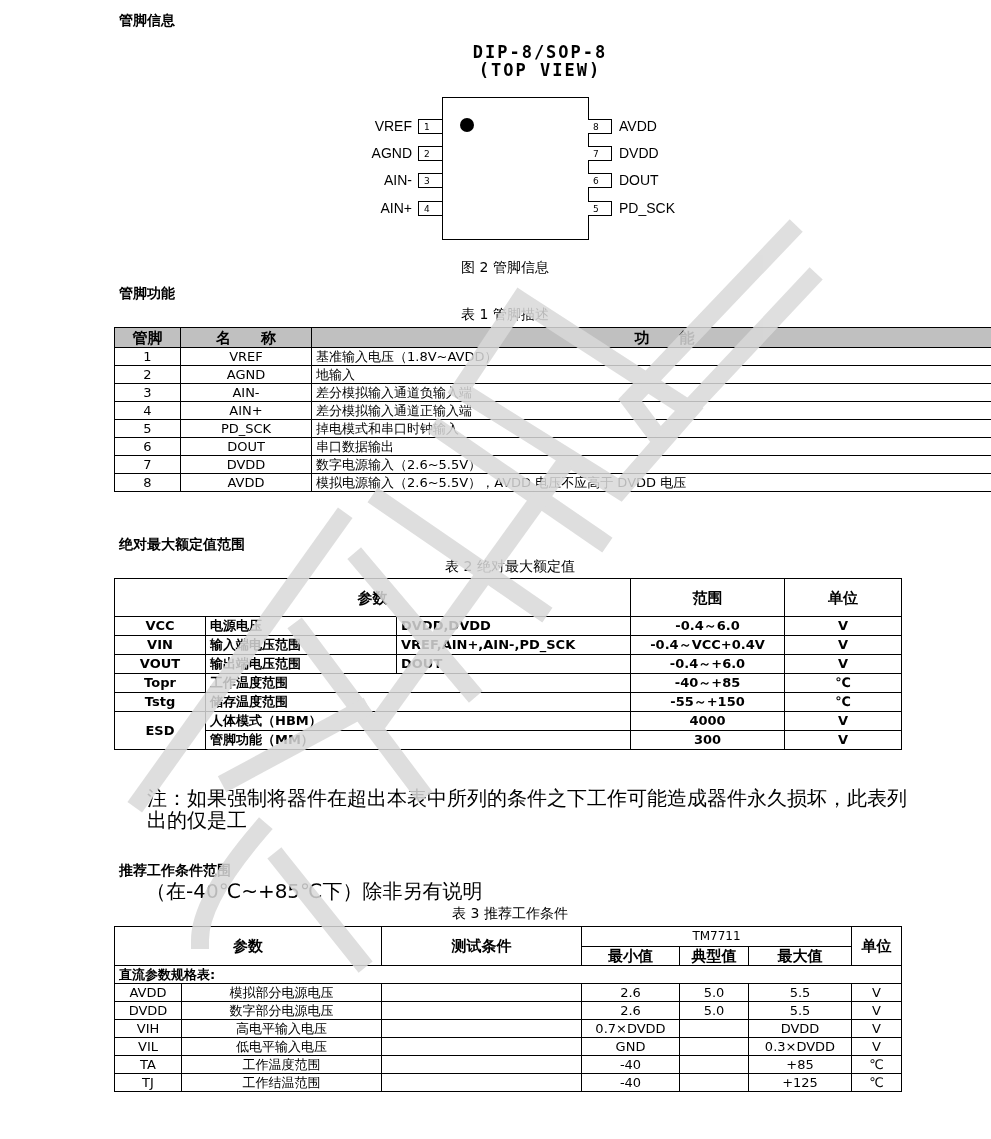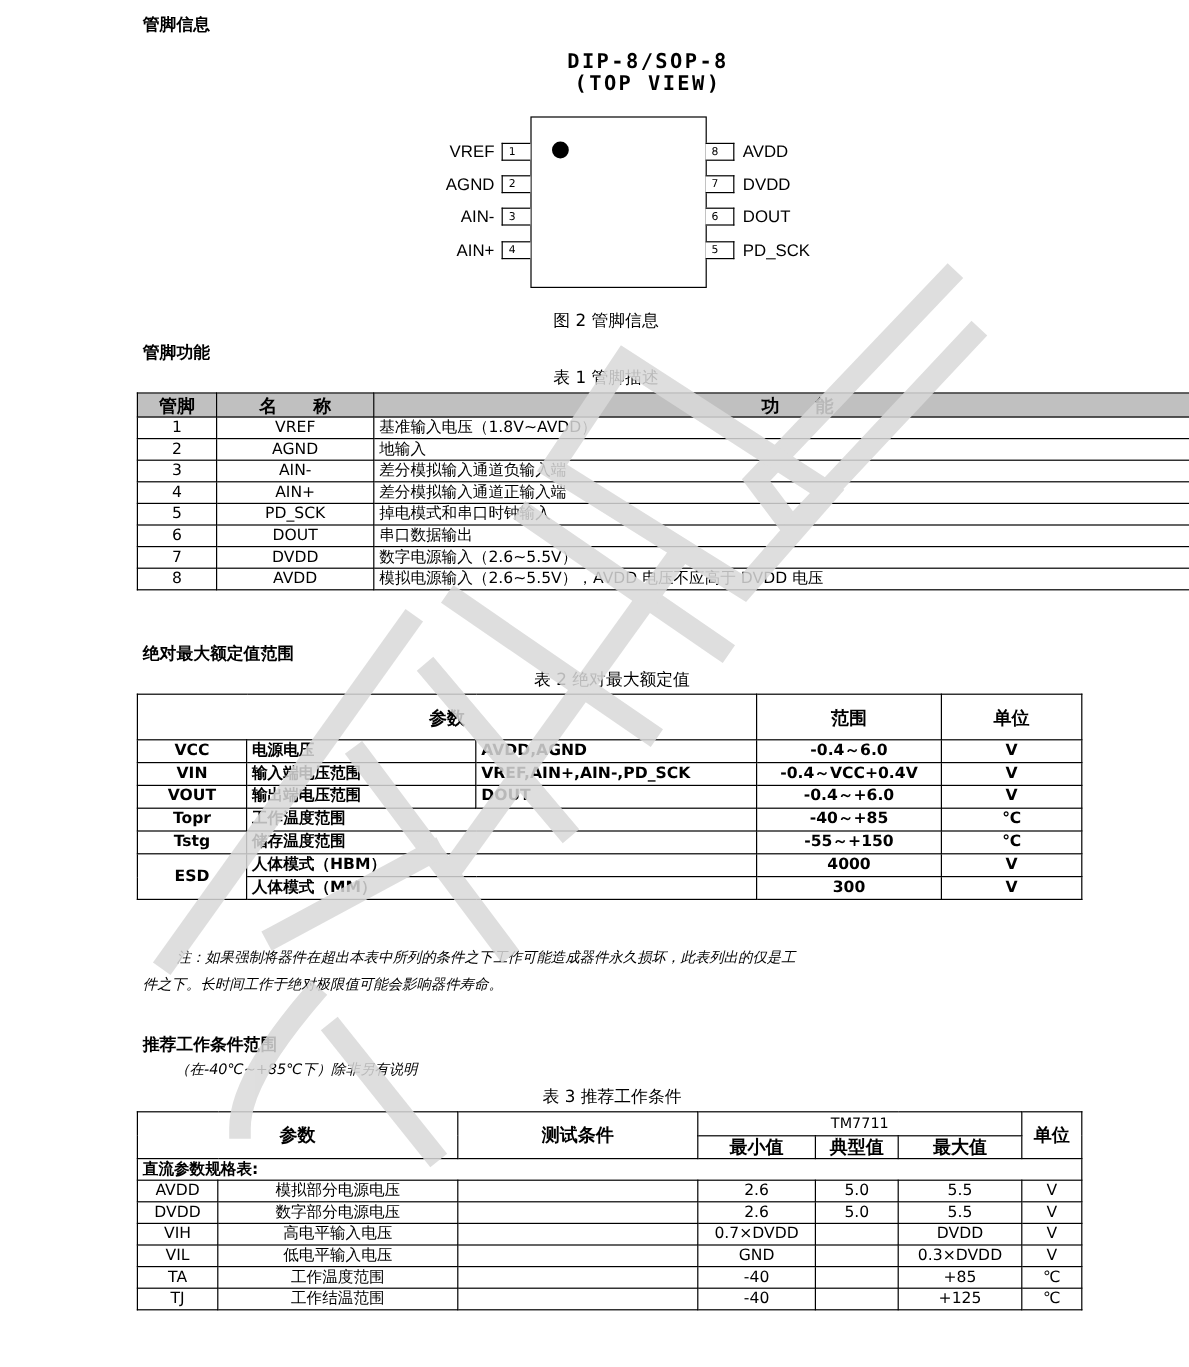--- a/index.html
+++ b/index.html
@@ -27,21 +27,21 @@
   table { border-collapse:collapse; font-size:13px; }
   td, th { border:1px solid #000; padding:0 4px; height:17px; line-height:16px; }
   th { font-weight:bold; }
   .t1 th { background:#c0c0c0; font-size:15px; height:19px; }
   .c { text-align:center; }
   .l { text-align:left; }
   .t2 td { height:18px;font-weight:bold; }
   .t2 th { font-size:15px; height:37px; }
   .t3 td { height:17px; }
   .t3 th { font-size:15px; }
-  .para { font-size:12px; line-height:22px;font-style:italic; }
+  .para { font-size:20px; line-height:22px; }
 </style>
 </head>
 <body>
 
 <div class="abs h-bold" style="left:119px;top:12px;">管脚信息</div>
 
 <div class="abs pkg-title mono" style="top:43px;">
   <div>DIP-8/SOP-8</div>
   <div>(TOP VIEW)</div>
 </div>
@@ -141,21 +141,21 @@
     </colgroup>
   <tbody>
       <tr>
     <th colspan="3" class="c">参数</th>
     <th class="c">范围</th>
     <th class="c">单位</th>
   </tr>
   <tr>
     <td class="c">VCC</td>
     <td class="l">电源电压</td>
-    <td class="l">AVDD,AGND</td>
+    <td class="l">DVDD,DVDD</td>
     <td class="c">-0.4～6.0</td>
     <td class="c">V</td>
   </tr>
   <tr>
     <td class="c">VIN</td>
     <td class="l">输入端电压范围</td>
     <td class="l">VREF,AIN+,AIN-,PD_SCK</td>
     <td class="c">-0.4～VCC+0.4V</td>
     <td class="c">V</td>
   </tr>
@@ -178,30 +178,29 @@
     <td class="c">-55～+150</td>
     <td class="c">℃</td>
   </tr>
   <tr>
     <td class="c" rowspan="2">ESD</td>
     <td class="l" colspan="2">人体模式（HBM）</td>
     <td class="c">4000</td>
     <td class="c">V</td>
   </tr>
   <tr>
-    <td class="l" colspan="2">人体模式（MM）</td>
+    <td class="l" colspan="2">管脚功能（MM）</td>
     <td class="c">300</td>
     <td class="c">V</td>
   </tr>
 </tbody>
   </table>
 
 <div class="abs para" style="left:119px;top:787px;width:790px;">
   <div style="padding-left:28px;">注：如果强制将器件在超出本表中所列的条件之下工作可能造成器件永久损坏，此表列出的仅是工</div>
-  <div>件之下。长时间工作于绝对极限值可能会影响器件寿命。</div>
 </div>
 
 <div class="abs h-bold" style="left:119px;top:862px;">推荐工作条件范围</div>
 <div class="abs para" style="left:146px;top:880px;text-align:center;">（在-40℃~+85℃下）除非另有说明</div>
 
 <div class="abs caption" style="left:400px;width:220px;top:905px;">表 3 推荐工作条件</div>
 
 <table class="abs t3" style="left:114px;top:926px;width:788px;">
   <colgroup>
     <col style="width:67px">

